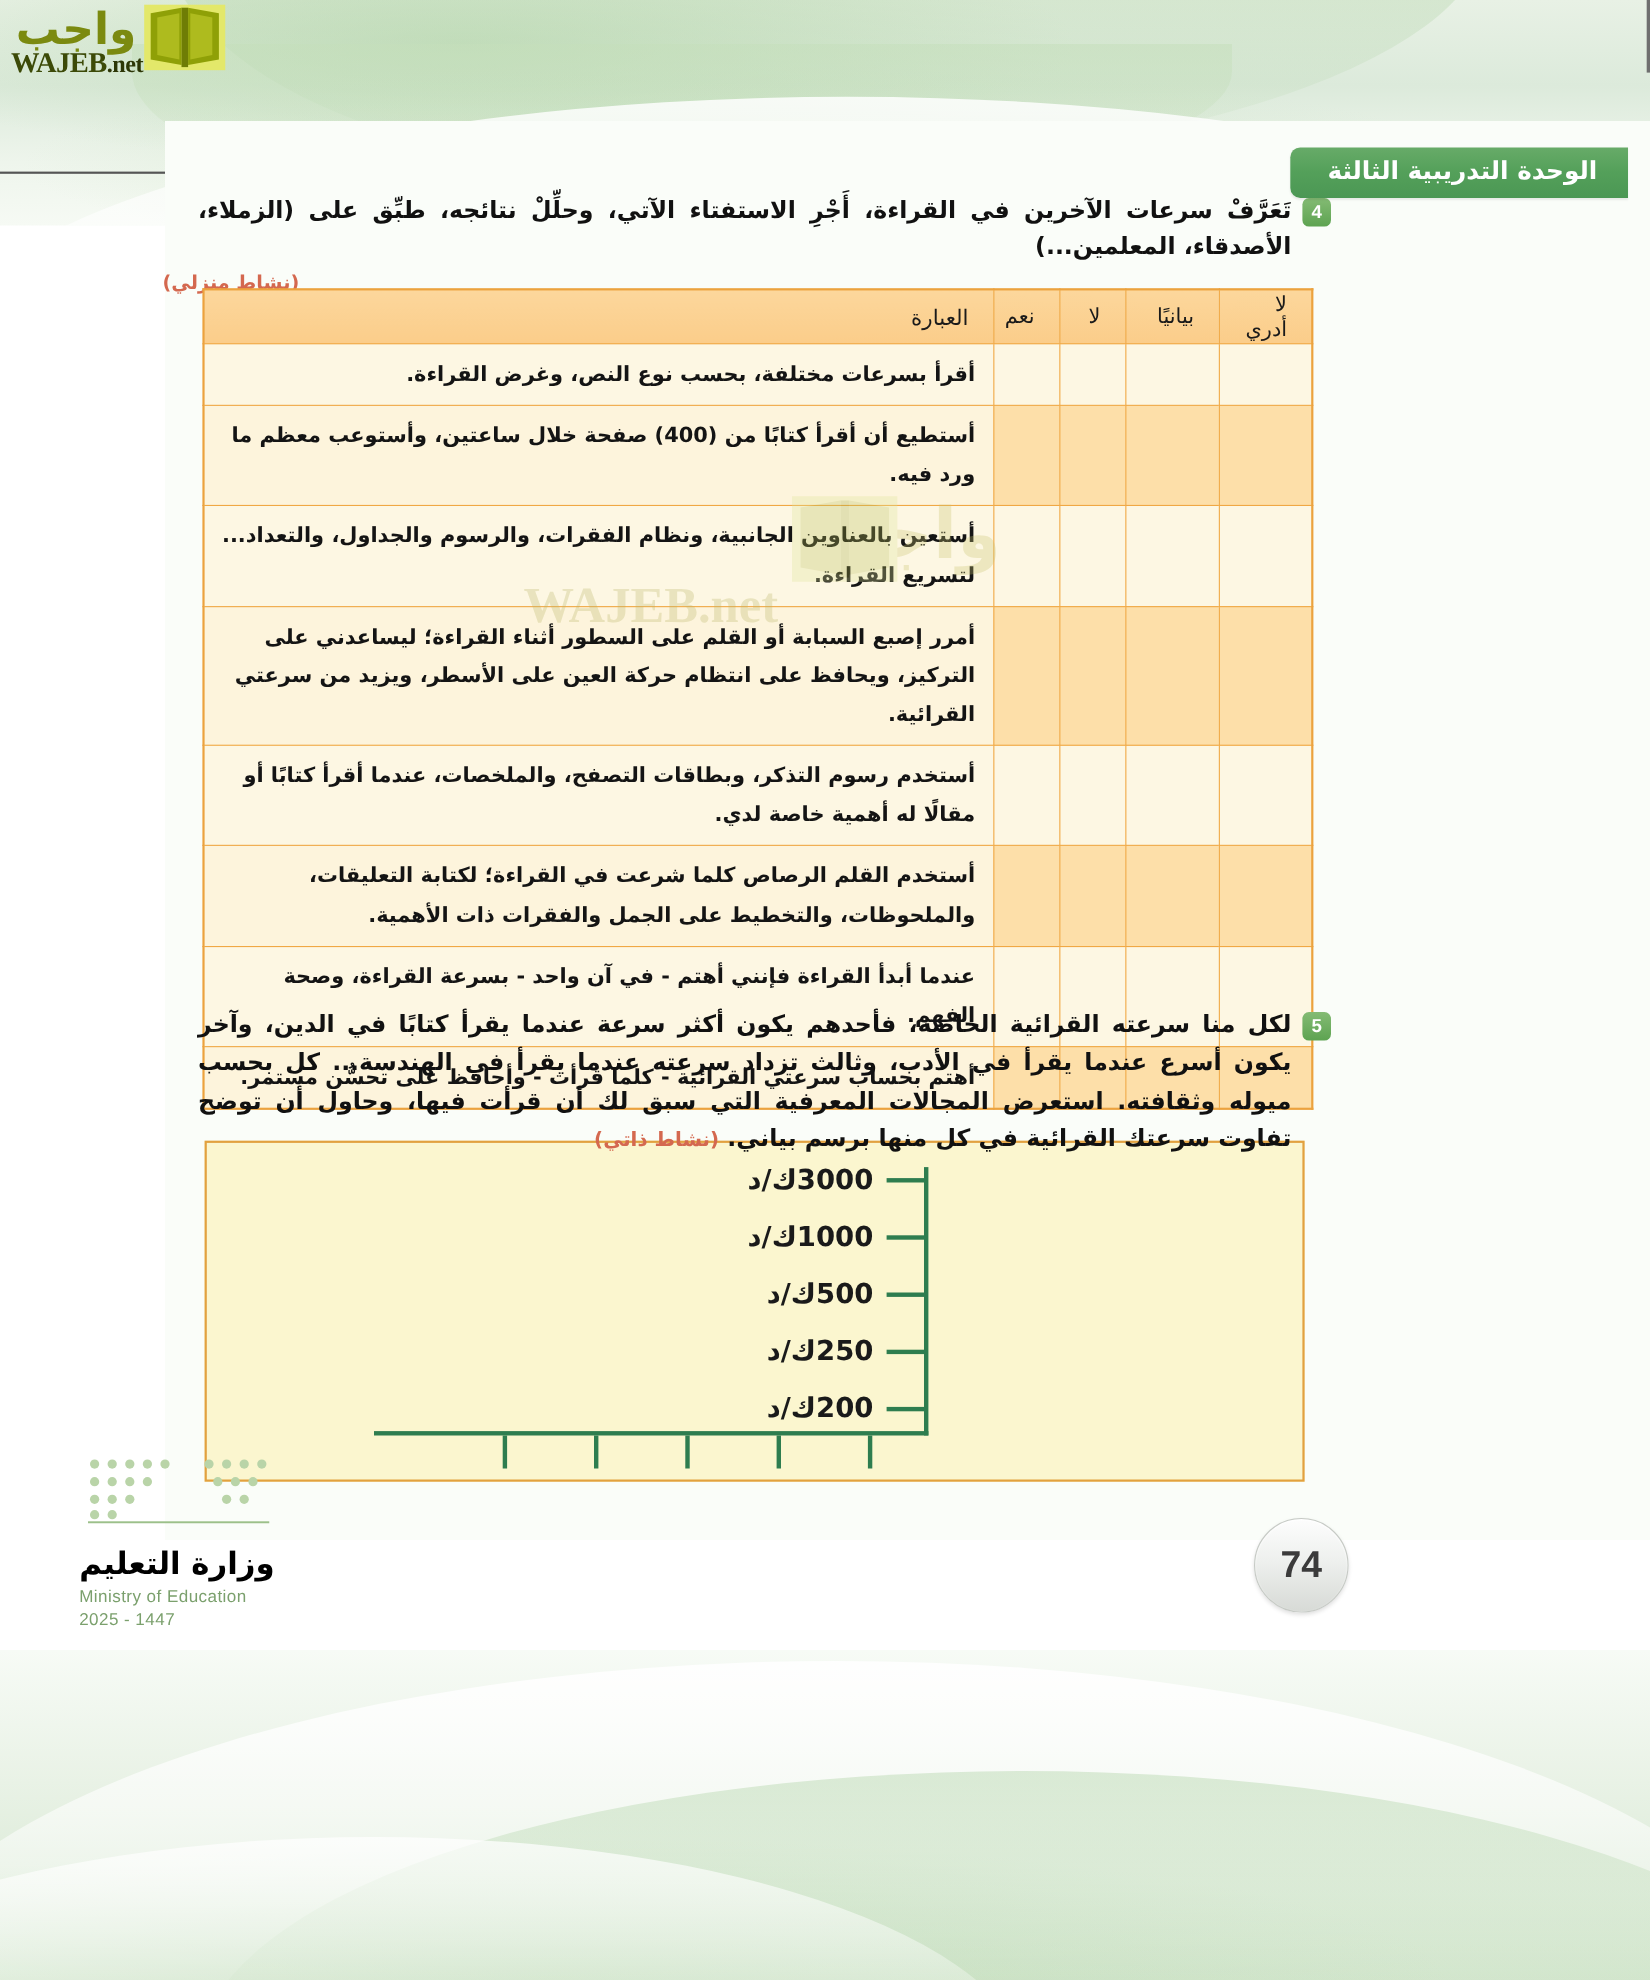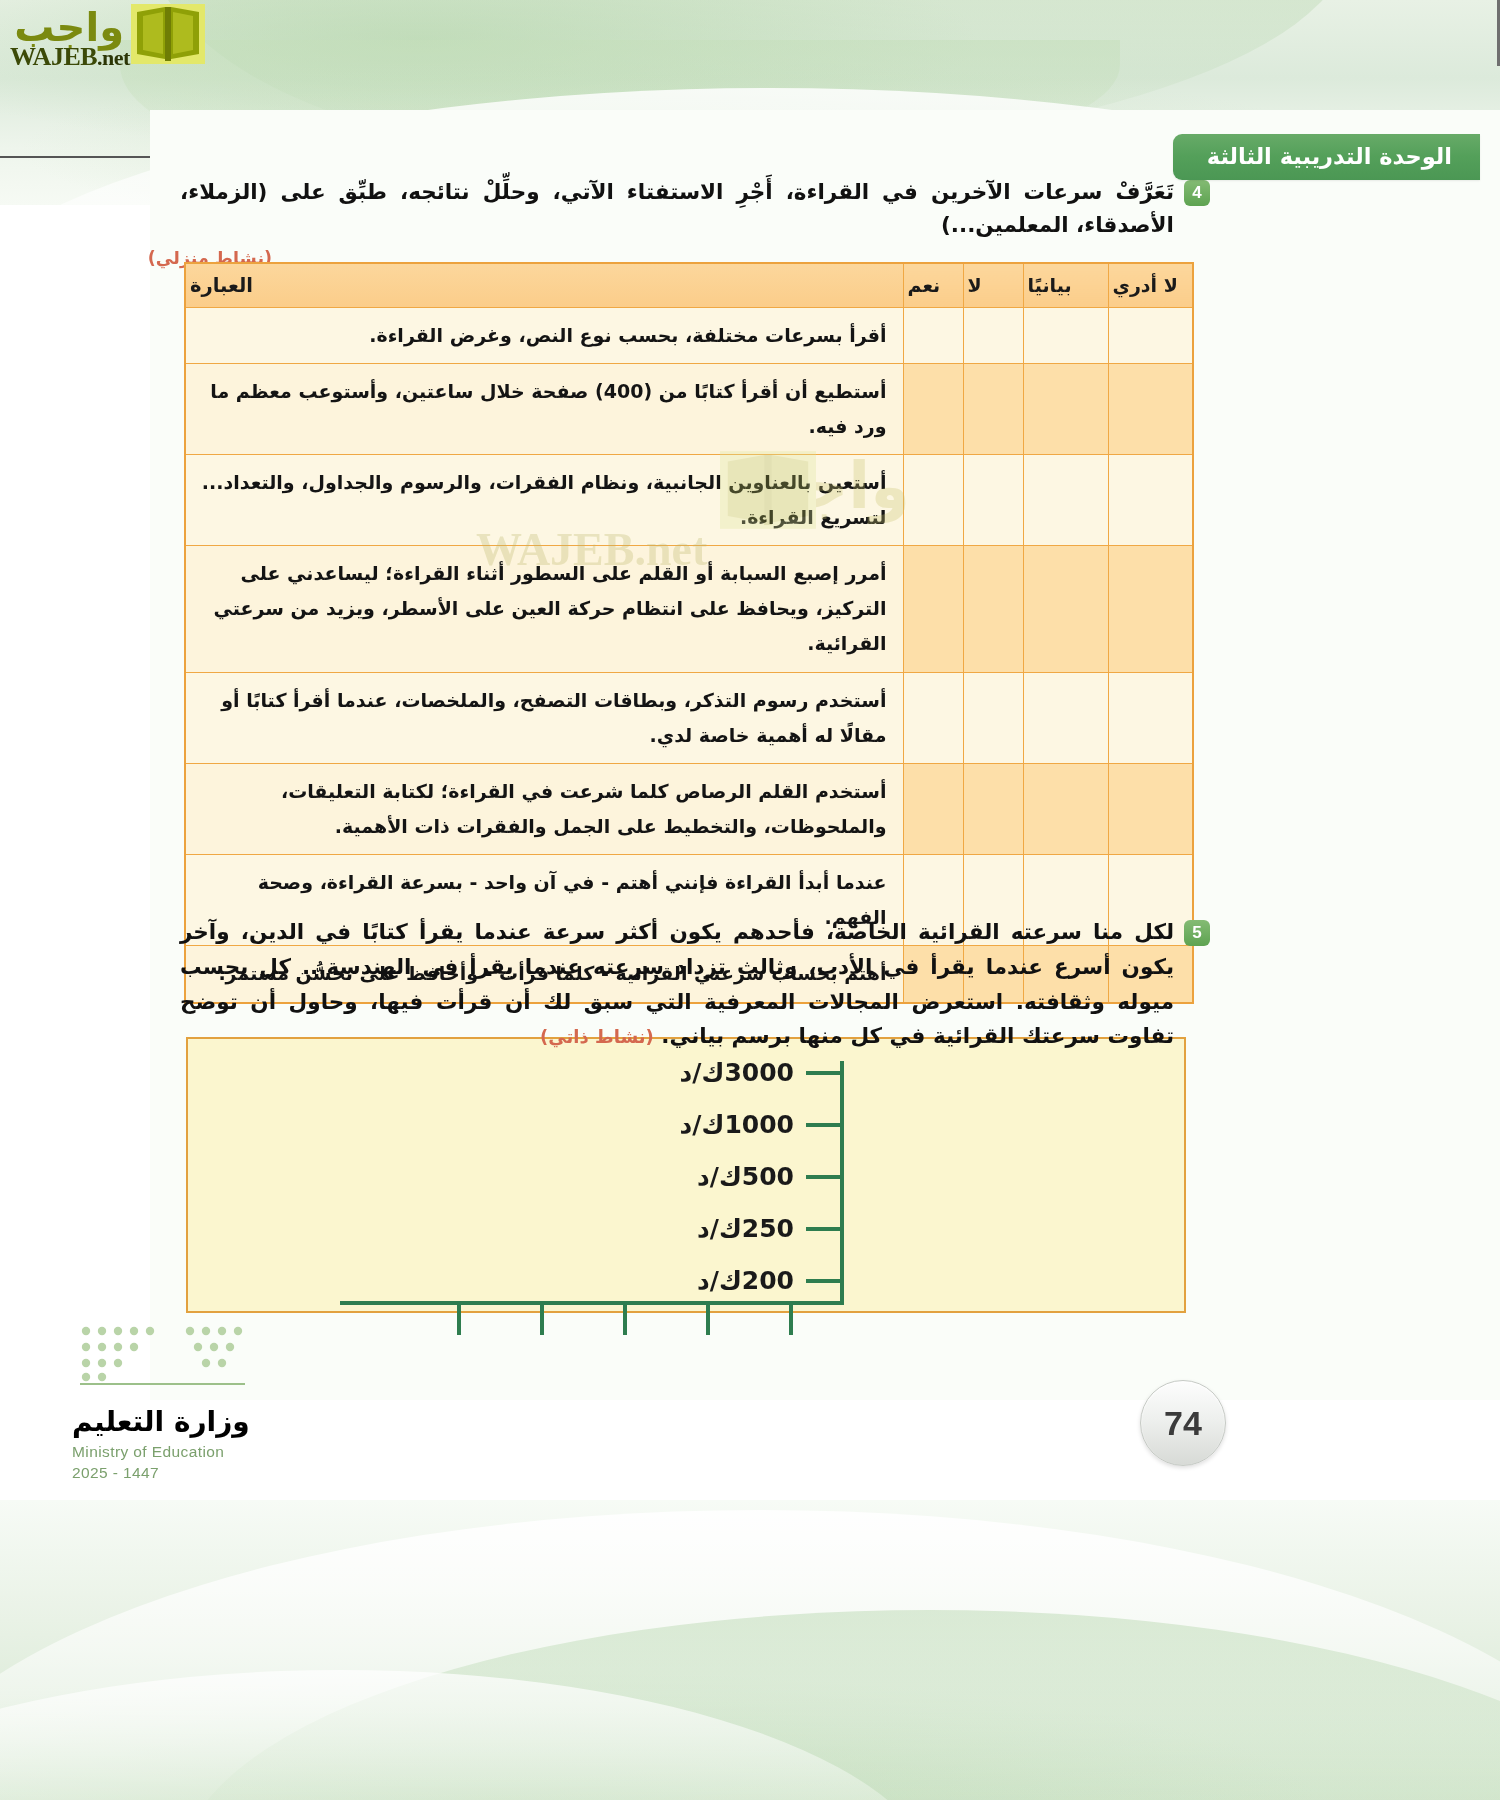--- a/index.html
+++ b/index.html
@@ -225,25 +225,25 @@
     table-layout: fixed;
     border: 2px solid #eca23e;
   }
   table.survey th, table.survey td {
     border: 1.4px solid #f0a844;
     vertical-align: middle;
   }
   table.survey thead th {
     background: linear-gradient(180deg, #fcd79c 0%, #fbcd8a 100%);
     font-size: 19px;
-    font-weight: bold;
+    font-weight: normal;
     color: #1a1a1a;
     height: 44px;
-    padding: 2px 4px;
-    text-align: left;
+    padding: 2px 22px;
+    text-align: right;
   }
   table.survey thead th.stmt { font-size: 19.5px; }
   table.survey td.stmt {
     padding: 10px 16px 10px 14px;
     font-size: 19px;
     line-height: 1.85;
     color: #141414;
     text-align: right;
     font-weight: 600;
   }
@@ -296,21 +296,21 @@
   .tag-self {
     color: #d4684f;
     font-weight: bold;
     font-size: 18px;
   }
 
   
   .chart-box {
     position: absolute;
     left: 186px; top: 1037px;
-    width: 1000px; height: 276px;
+    width: 1000px; height: 310px;
     background: #fbf6cf;
     border: 2.2px solid #e2a13f;
     z-index: 10;
   }
   .chart-inner { position: absolute; inset: 0; }
   .axis-v {
     position: absolute;
     left: 652px; top: 22px;
     width: 4px; height: 244px;
     background: #2e7d4f;

